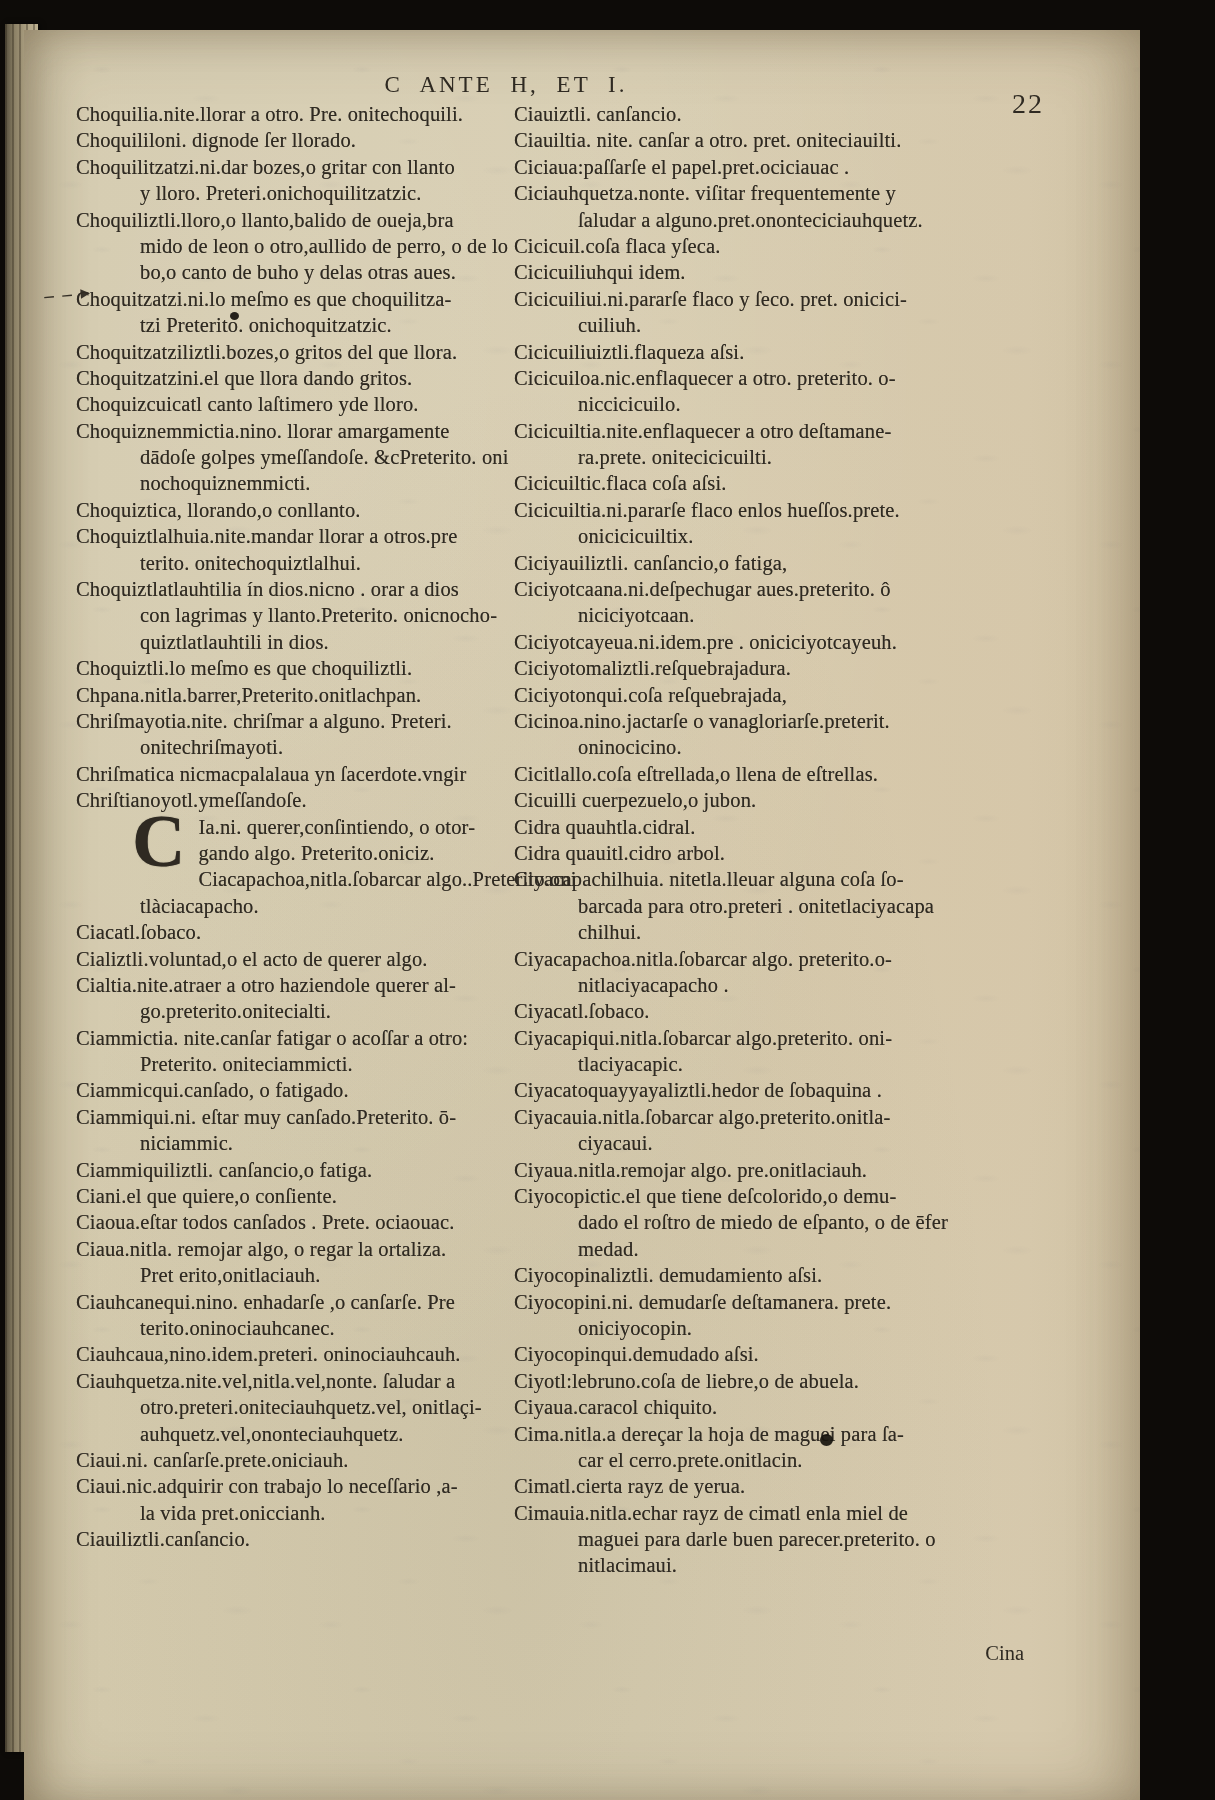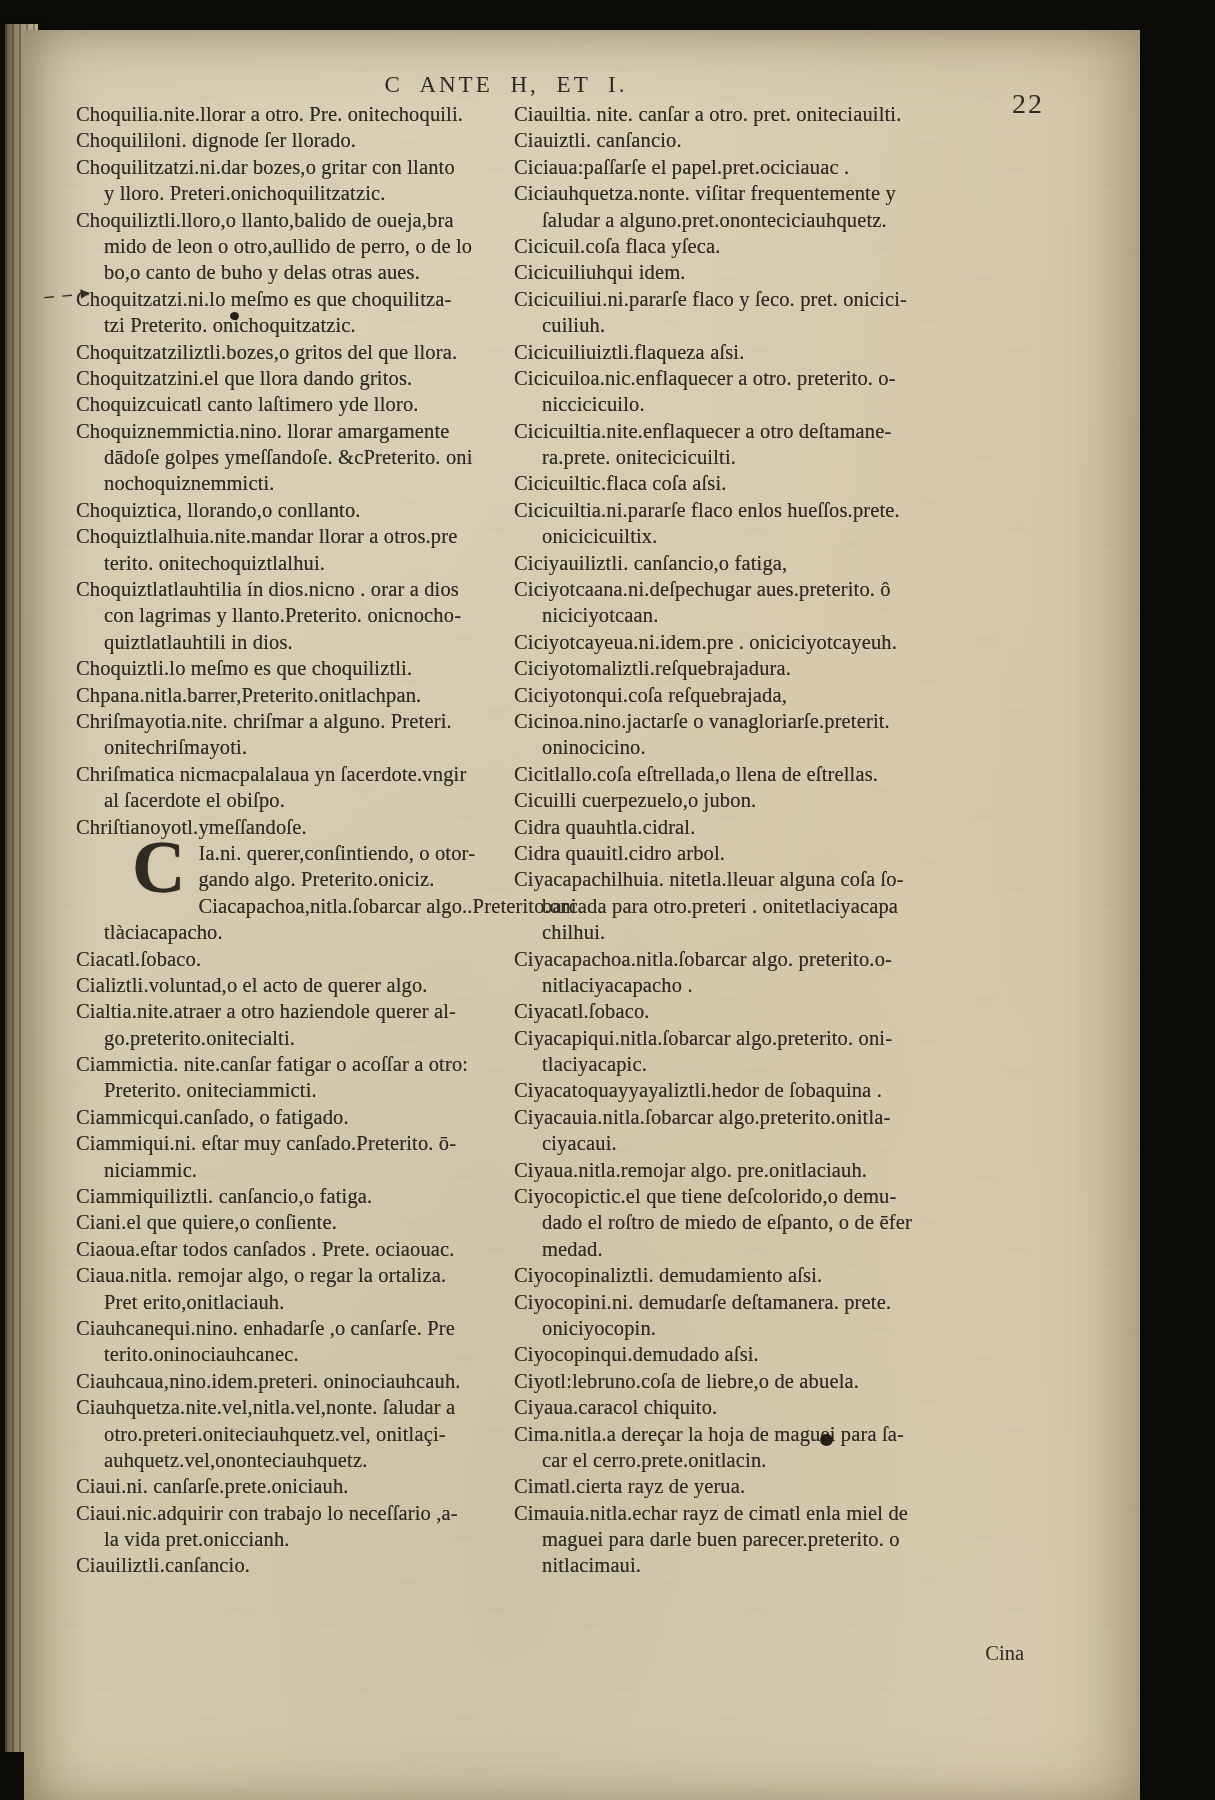--- a/index.html
+++ b/index.html
@@ -54,21 +54,21 @@
     color:var(--ink,#2f2a22);
   }
   .column{font-size:20.5px;}
   .col-left{width:424px;font-family:Liberation Serif, serif;}
   .col-right{width:482px;}
   .line{
     line-height:26.4px;height:26.4px;white-space:nowrap;
     letter-spacing:.15px;
     text-shadow:0 0 .5px rgba(47,42,34,.55);
   }
-  .line.cont{margin-left:28px;}
+  .line.cont{margin-left:64px;}
   .entry.has-dropcap{margin-left:56px;}
   .dropcap{
     float:left;font-size:74px;line-height:52px;font-weight:bold;
     margin:1px 13px 0 0;color:var(--ink,#2f2a22);
     text-shadow:0 0 1px rgba(47,42,34,.6);
   }
   .catchword{
     position:absolute;left:880px;top:1612px;width:120px;text-align:right;
     font-size:20.5px;color:var(--ink,#2f2a22);
   }
@@ -141,21 +141,20 @@
           </div>
           <div class="entry">
             <div class="line">Chpana.nitla.barrer,Preterito.onitlachpan.</div>
           </div>
           <div class="entry">
             <div class="line">Chriſmayotia.nite. chriſmar a alguno. Preteri.</div>
             <div class="line cont">onitechriſmayoti.</div>
           </div>
           <div class="entry">
             <div class="line">Chriſmatica nicmacpalalaua yn ſacerdote.vngir</div>
-            <div class="line cont">al ſacerdote el obiſpo.</div>
           </div>
           <div class="entry">
             <div class="line">Chriſtianoyotl.ymeſſandoſe.</div>
           </div>
           <div class="entry has-dropcap">
             <span class="dropcap">C</span>
             <div class="line">Ia.ni. querer,conſintiendo, o otor-</div>
             <div class="line cont">gando algo. Preterito.oniciz.</div>
           </div>
           <div class="entry">
@@ -214,24 +213,24 @@
           <div class="entry">
             <div class="line">Ciaui.nic.adquirir con trabajo lo neceſſario ,a-</div>
             <div class="line cont">la vida pret.oniccianh.</div>
           </div>
           <div class="entry">
             <div class="line">Ciauiliztli.canſancio.</div>
           </div>
         </div>
       <div class="column col-right" id="col-right">
           <div class="entry">
+            <div class="line">Ciauiztli. canſancio.</div>
+          </div>
+          <div class="entry">
             <div class="line">Ciauiltia. nite. canſar a otro. pret. oniteciauilti.</div>
-          </div>
-          <div class="entry">
-            <div class="line">Ciauiztli. canſancio.</div>
           </div>
           <div class="entry">
             <div class="line">Ciciaua:paſſarſe el papel.pret.ociciauac .</div>
           </div>
           <div class="entry">
             <div class="line">Ciciauhquetza.nonte. viſitar frequentemente y</div>
             <div class="line cont">ſaludar a alguno.pret.ononteciciauhquetz.</div>
           </div>
           <div class="entry">
             <div class="line">Cicicuil.coſa flaca yſeca.</div>

